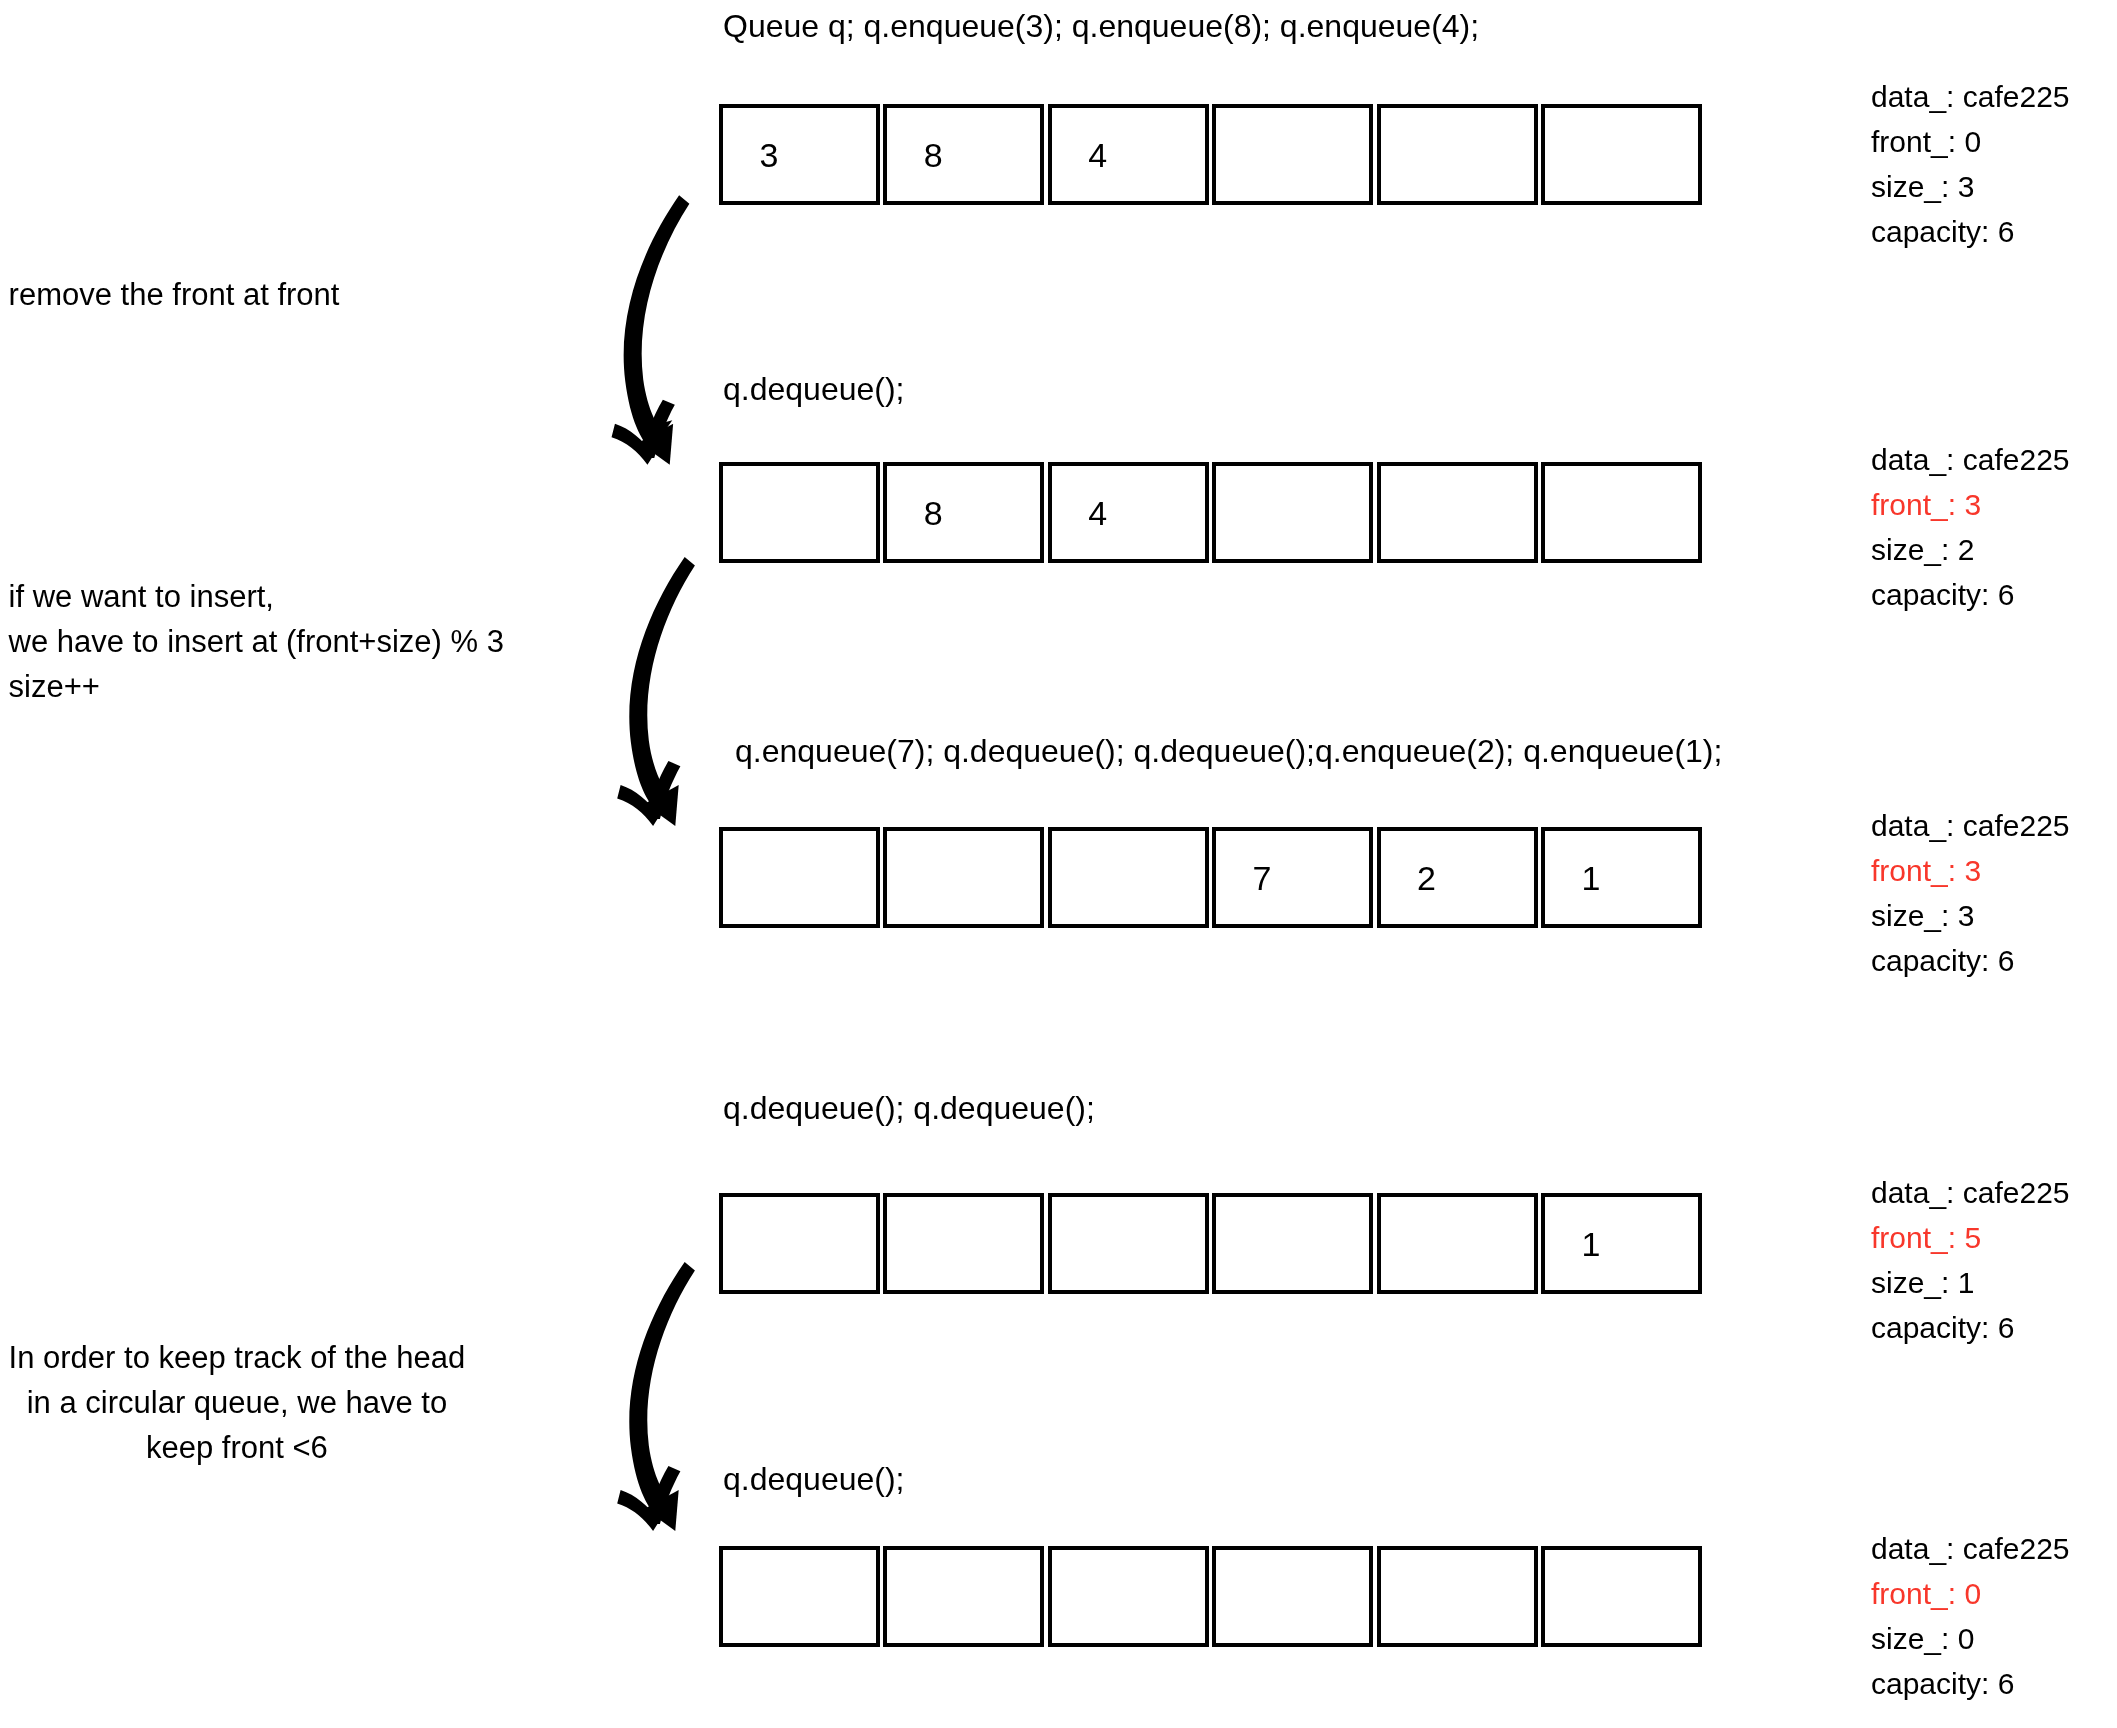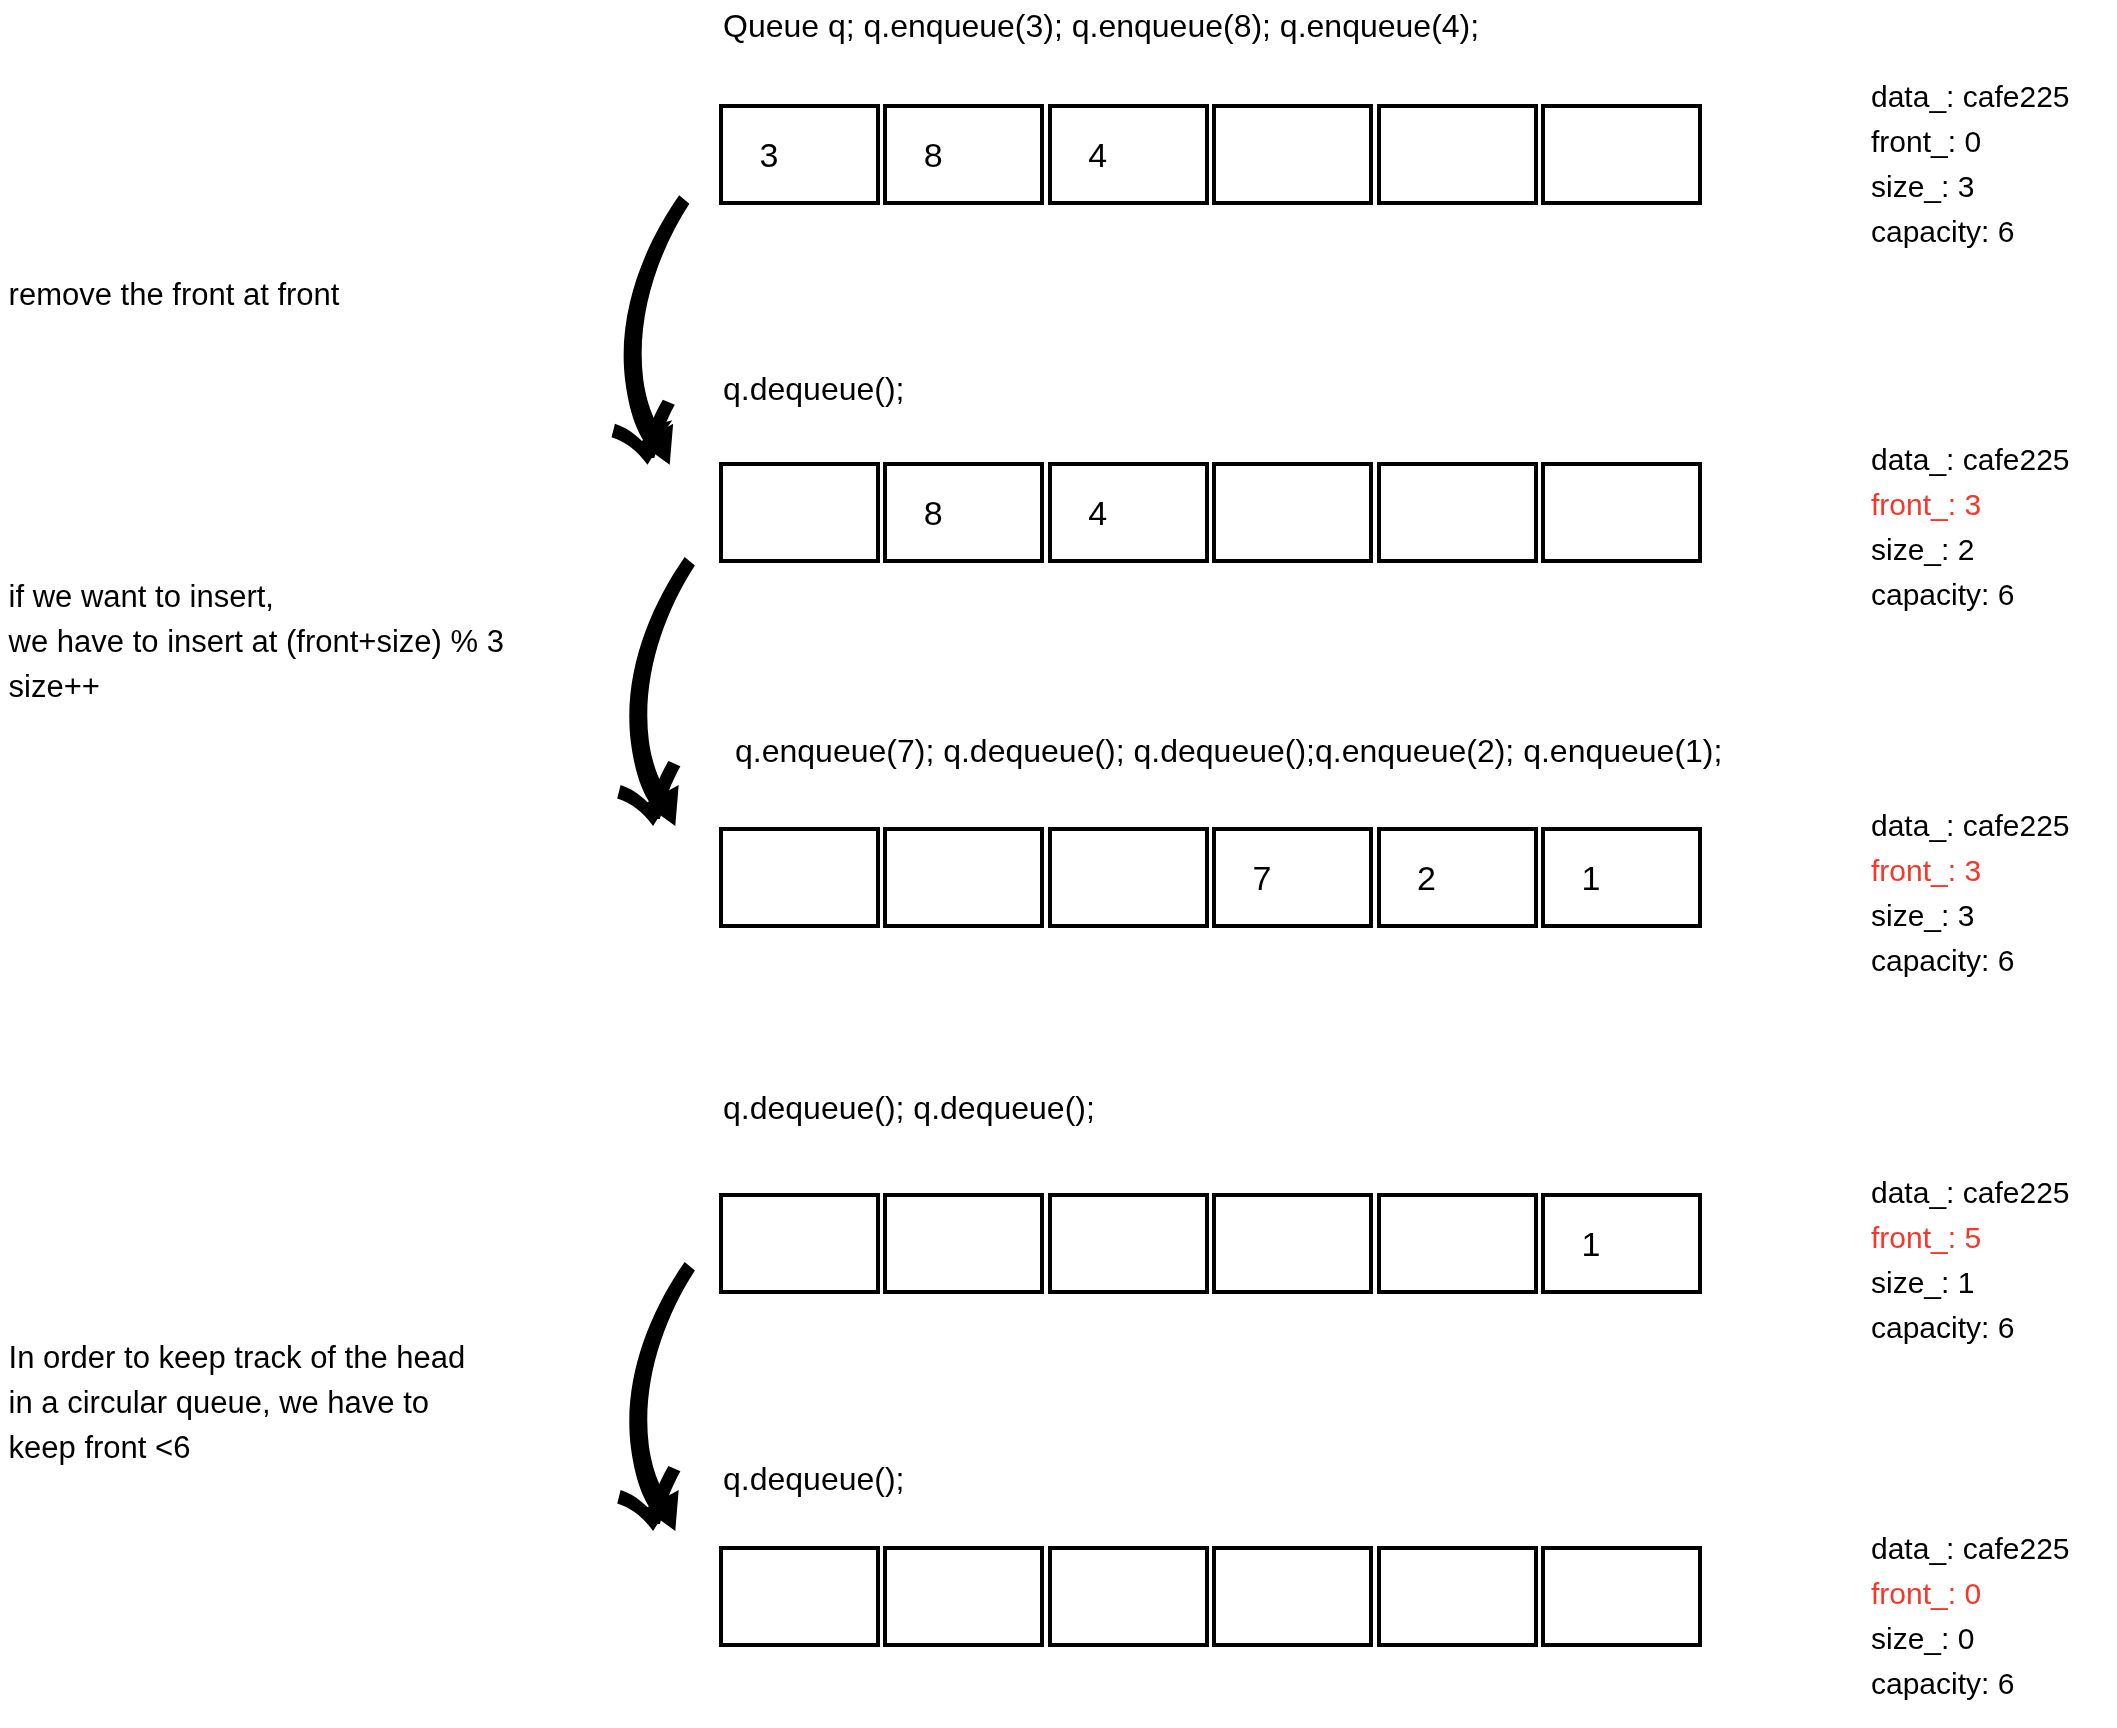--- a/index.html
+++ b/index.html
@@ -220,21 +220,21 @@
   <div class="annotation" style="left:8.6px;top:272px;">
     <span>remove the front at front</span>
   </div>
 
   <div class="annotation" style="left:8.6px;top:574px;">
     <span>if we want to insert,</span>
     <span>we have to insert at (front+size) % 3</span>
     <span>size++</span>
   </div>
 
-  <div class="annotation" style="left:8.6px;top:1335px;">
+  <div class="annotation" style="left:8.6px;top:1335px;text-align:center;">
     <span>In order to keep track of the head</span>
     <span>in a circular queue, we have to</span>
     <span>keep front &lt;6</span>
   </div>
 
   <svg class="arrow" style="left:591px;top:167px;" width="154" height="308" viewBox="0 0 180 360">
     <path d="M103 33 C 62 92, 30 170, 40 250 C 46 296, 58 318, 72 334
              L 92 322 C 78 306, 66 284, 61 248 C 52 175, 78 100, 115 43 Z" fill="#000000"></path>
     <path d="M72 334 L 80 300 L 95 296 L 70 332 Z" fill="#000000"></path>
     <path d="M73 337 C 60 318, 46 306, 28 300 L 24 316 C 42 322, 54 332, 66 348 Z" fill="#000000"></path>

